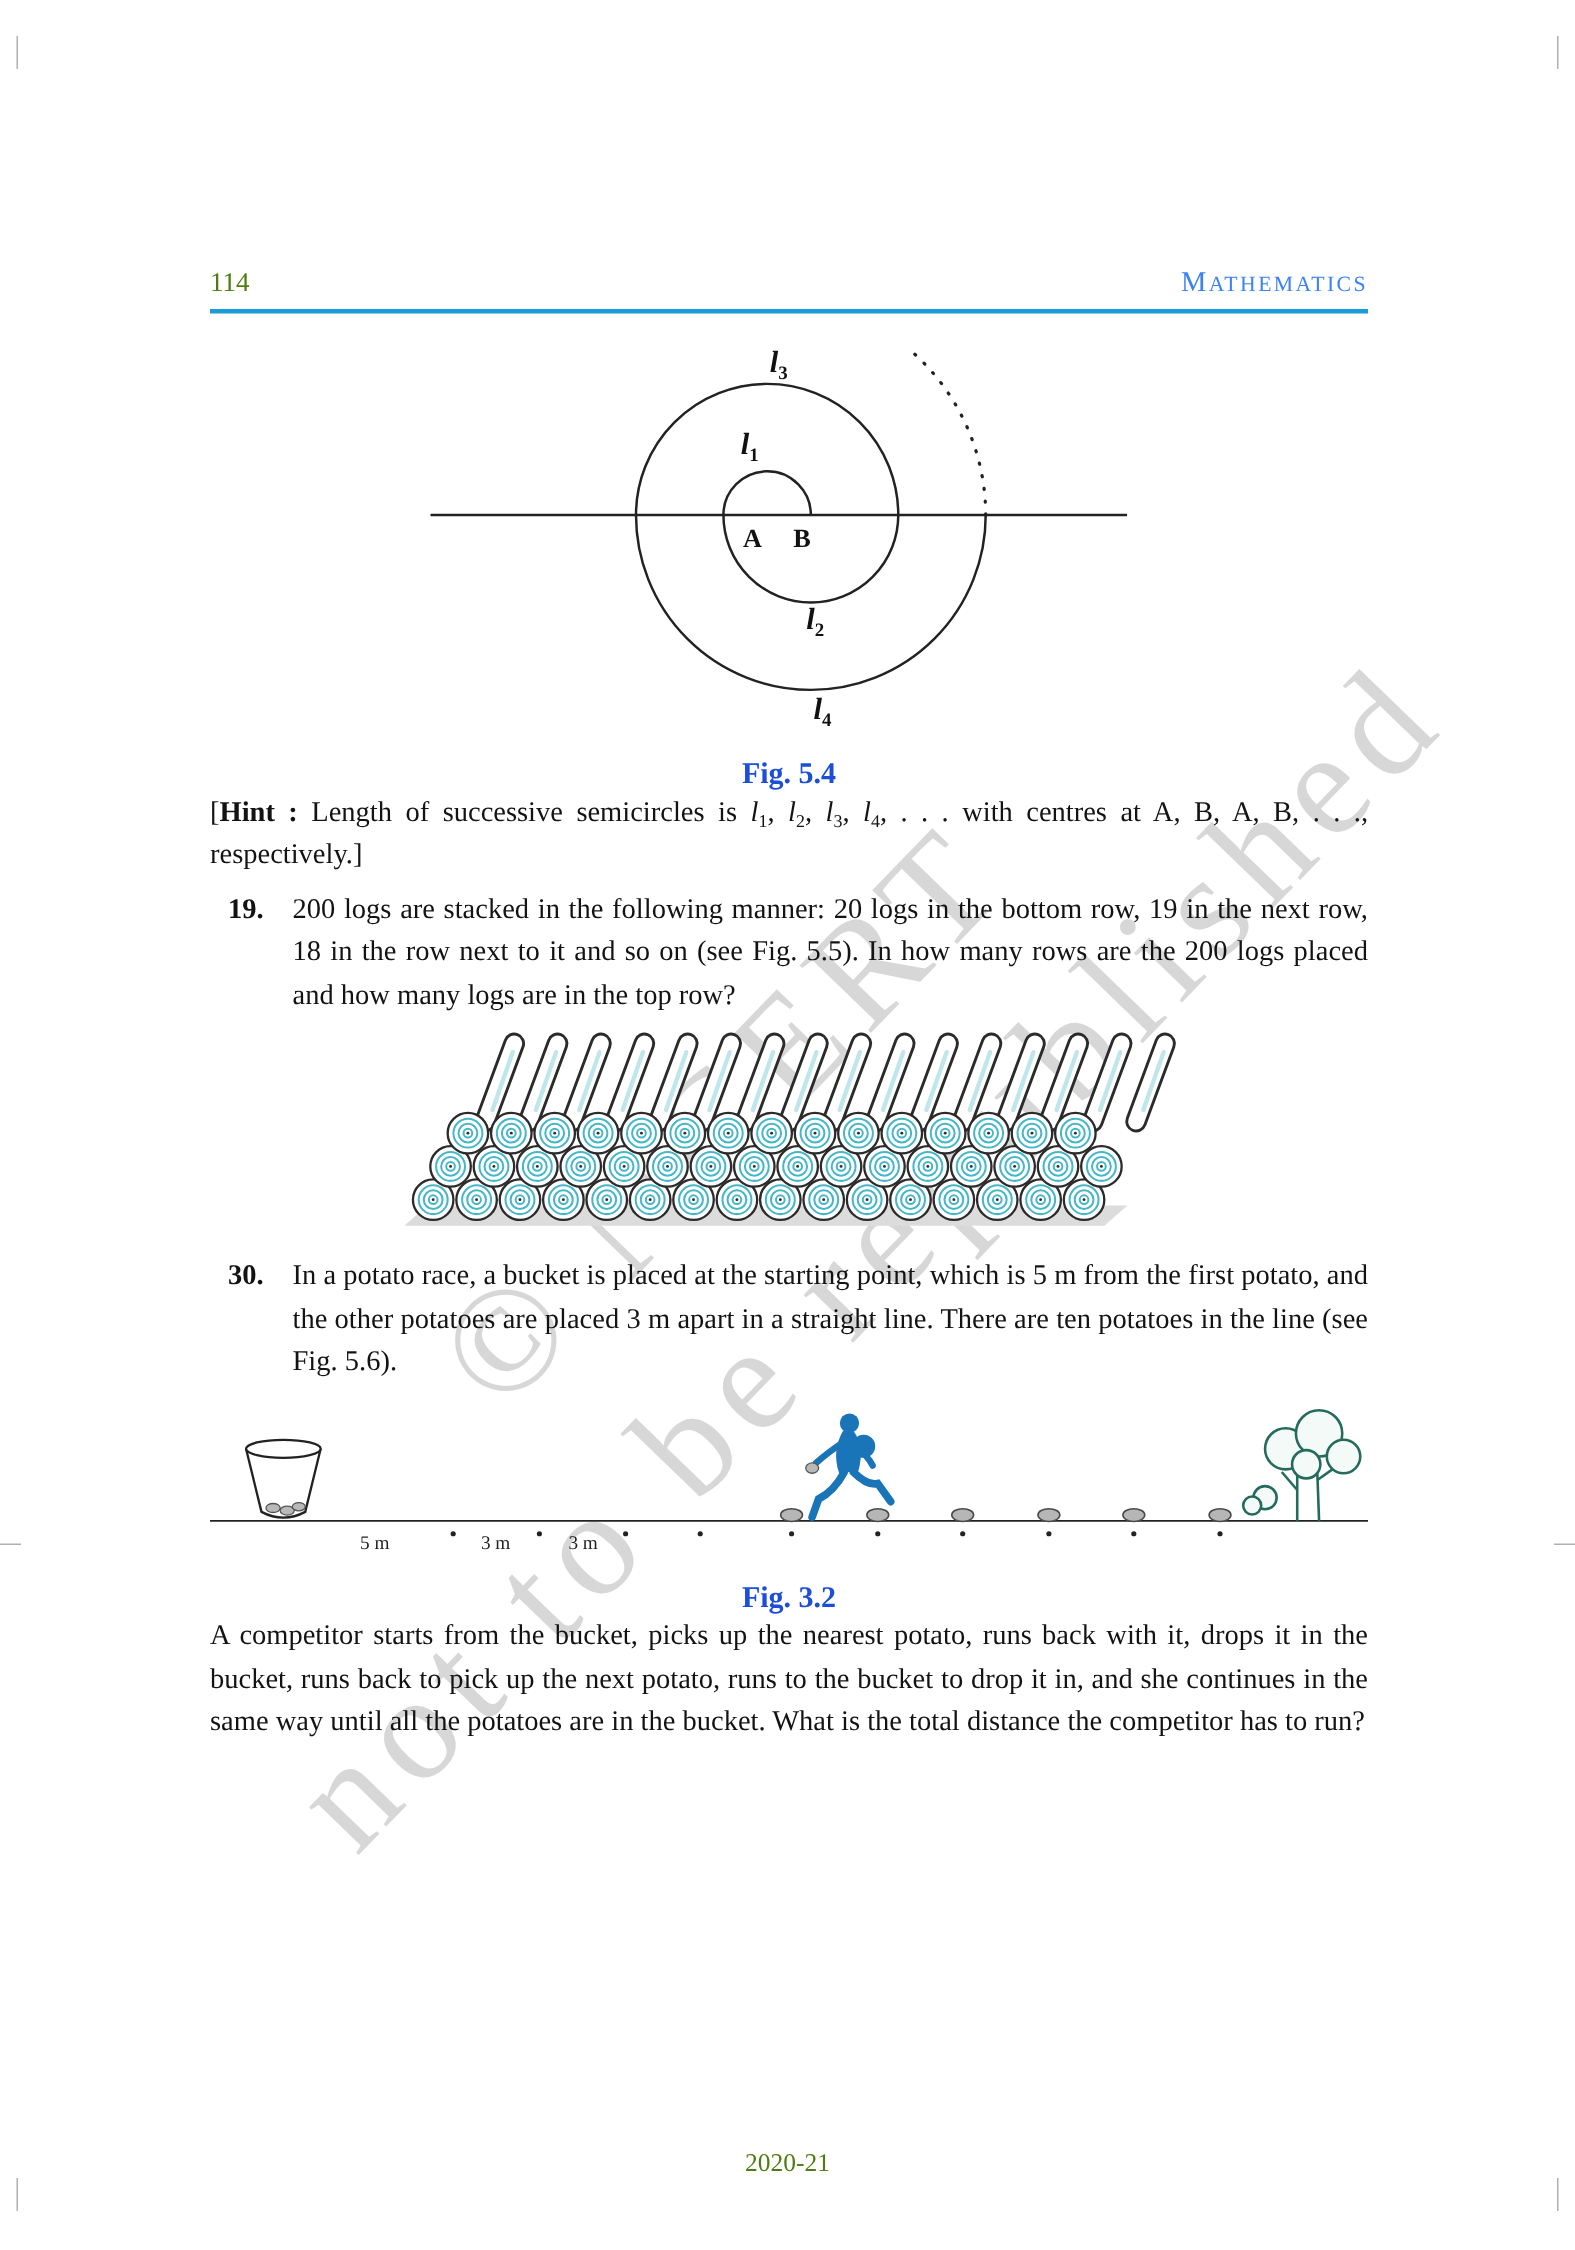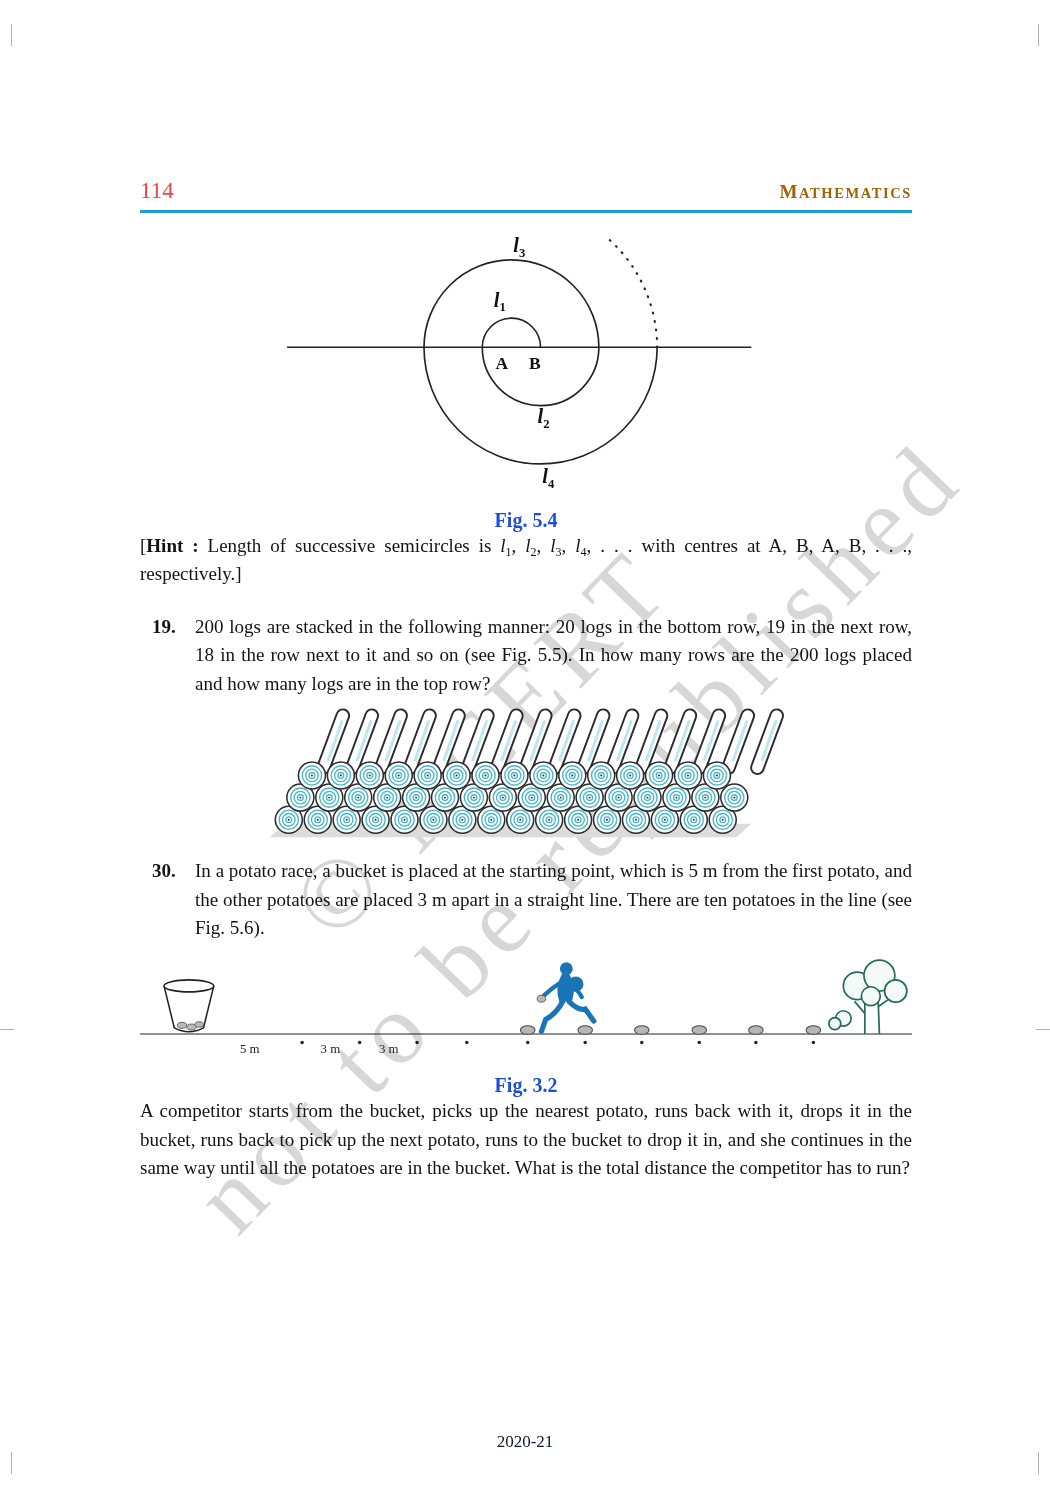--- a/index.html
+++ b/index.html
@@ -3,38 +3,38 @@
 <meta charset="utf-8">
 <style>
   html,body{margin:0;padding:0;background:#ffffff;}
   .page{position:relative;width:1050px;height:1500px;background:#fff;overflow:hidden;
         font-family:"Liberation Serif","DejaVu Serif",serif;color:#131313;}
   .content{position:absolute;left:140px;top:178px;width:772px;}
 
   
   .header-row{display:flex;justify-content:space-between;align-items:baseline;
               border-bottom:3px solid #1a9cd8;padding-bottom:6px;}
-  .pageno{font-size:23px;color:#ef4444;}
-  .subject{color:#a16207;letter-spacing:1.6px;font-size:14.5px;font-weight:bold;}
+  .pageno{font-size:18px;color:#4d7c0f;}
+  .subject{color:#3b82f6;letter-spacing:1.6px;font-size:14.5px;}
   .subject .init{font-size:19px;}
 
   
   .figblock svg{display:block;margin:0 auto;}
   .figcap{text-align:center;color:#1d4ed8;font-weight:bold;font-size:20px;margin:2px 0 0 0;}
   .fig54{margin-top:10px;}
   .fig55{margin-top:8px;}
   .fig56{margin-top:12px;}
   .fig56 .figcap{margin-top:4px;}
 
   
   p.body{font-size:19px;line-height:28.5px;text-align:justify;margin:0;}
   .hint{margin:14px 0 0 55px;}
   .para{margin:16px 0 0 55px;}
   .hint2{margin:12px 0 0 55px;}
-  .q{display:flex;margin-top:24px;}
+  .q{display:flex;margin-top:8px;}
   .q.q20{margin-top:14px;}
   .qnum{flex:0 0 55px;box-sizing:border-box;padding-left:12px;font-weight:bold;
         font-size:19px;line-height:28.5px;}
   .qtext{flex:1;}
   b.hintlab{font-weight:bold;}
   i.var{font-style:italic;}
   sub{font-size:12px;line-height:0;vertical-align:-4px;}
 
   
   .flabel{font-family:"Liberation Serif","DejaVu Serif",serif;font-style:italic;
@@ -46,21 +46,21 @@
 
   
   .watermark{position:absolute;left:-30px;top:655px;width:1120px;
              transform:rotate(-46deg);transform-origin:50% 50%;
              text-align:center;color:#8f8f8f;opacity:0.35;font-size:100px;
              letter-spacing:10px;line-height:1.35;pointer-events:none;
              font-family:"Liberation Serif",serif;}
 
   
   .footer{position:absolute;top:1432px;left:0;width:100%;text-align:center;
-          font-size:17px;color:#0f172a;}
+          font-size:17px;color:#4d7c0f;}
 
   
   .crop{position:absolute;background:#b0b0b0;}
   .cm-tl{left:11px;top:24px;width:1px;height:22px;}
   .cm-tr{left:1038px;top:24px;width:1px;height:22px;}
   .cm-bl{left:11px;top:1452px;width:1px;height:22px;}
   .cm-br{left:1038px;top:1452px;width:1px;height:22px;}
   .cm-ml{left:0;top:1029px;width:14px;height:1px;}
   .cm-mr{left:1036px;top:1029px;width:14px;height:1px;}
 </style>

